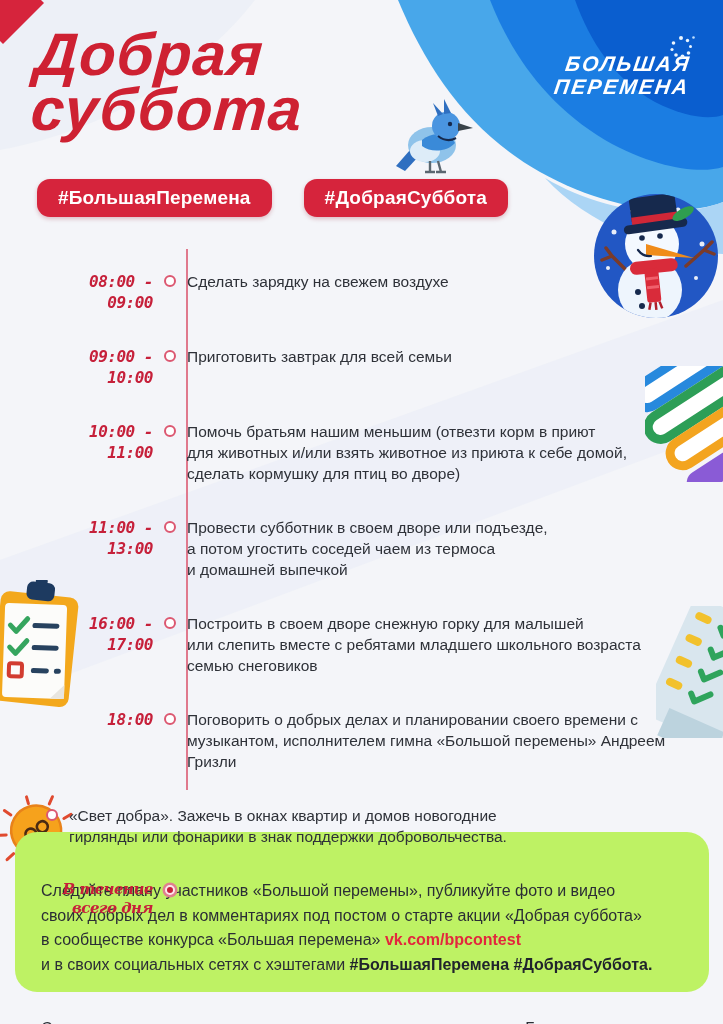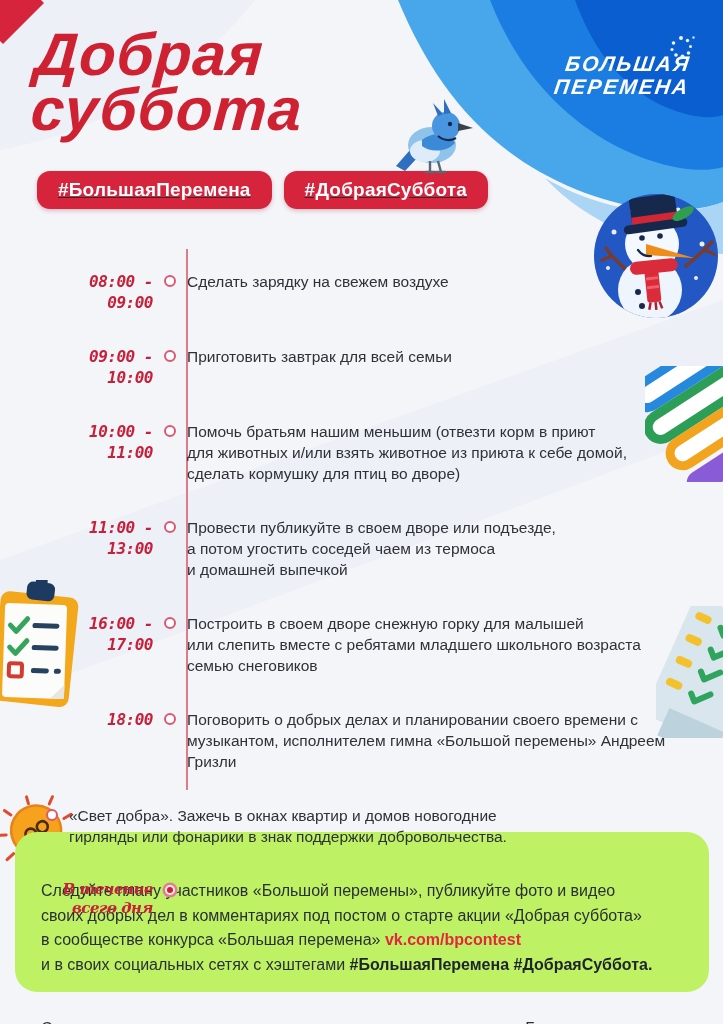--- a/index.html
+++ b/index.html
@@ -24,21 +24,21 @@
 
   
   .logo { position:absolute; left:556px; top:52px; color:#ffffff;
     font-weight:800; font-style:italic; transform:skewX(-8deg);
     letter-spacing:2px; line-height:1.1; }
   .logo .l1 { font-size:21px; padding-left:8px; }
   .logo .l2 { font-size:21px; }
   .dots-icon { position:absolute; left:666px; top:33px; }
 
   
-  .badges { position:absolute; left:37px; top:171px; display:flex; gap:12px;text-decoration:underline; }
+  .badges { position:absolute; left:37px; top:179px; display:flex; gap:32px; }
   .badge { background:#d6243c; color:#fff; font-weight:700; font-size:19px;
     padding:8px 21px; border-radius:13px; letter-spacing:0.2px;
     box-shadow:0 2px 4px rgba(150,20,40,.25); }
 
   
   .timeline { position:absolute; left:35px; top:238px; width:660px; }
   .tl-line { position:absolute; left:151px; width:2px; background:#e0798d; z-index:0; }
   .row { display:flex; margin-bottom:14px; position:relative; z-index:1;margin-top:32px; }
   .time { width:118px; text-align:right; flex:none;
     font-family:"DejaVu Sans Mono", monospace; font-style:italic; font-weight:700;
@@ -261,21 +261,21 @@
       <div class="text">Помочь братьям нашим меньшим (отвезти корм в приют
 для животных и/или взять животное из приюта к себе домой,
 сделать кормушку для птиц во дворе)</div>
     </div>
 
     <div class="row">
       <div class="time">11:00 - 13:00</div>
       <div class="marker">
             <span class="dot"></span>
           </div>
-      <div class="text">Провести публикуйте в своем дворе или подъезде,
+      <div class="text">Провести субботник в своем дворе или подъезде,
 а потом угостить соседей чаем из термоса
 и домашней выпечкой</div>
     </div>
 
 
     <div class="row">
       <div class="time">16:00 - 17:00</div>
       <div class="marker">
             <span class="dot"></span>
           </div>

